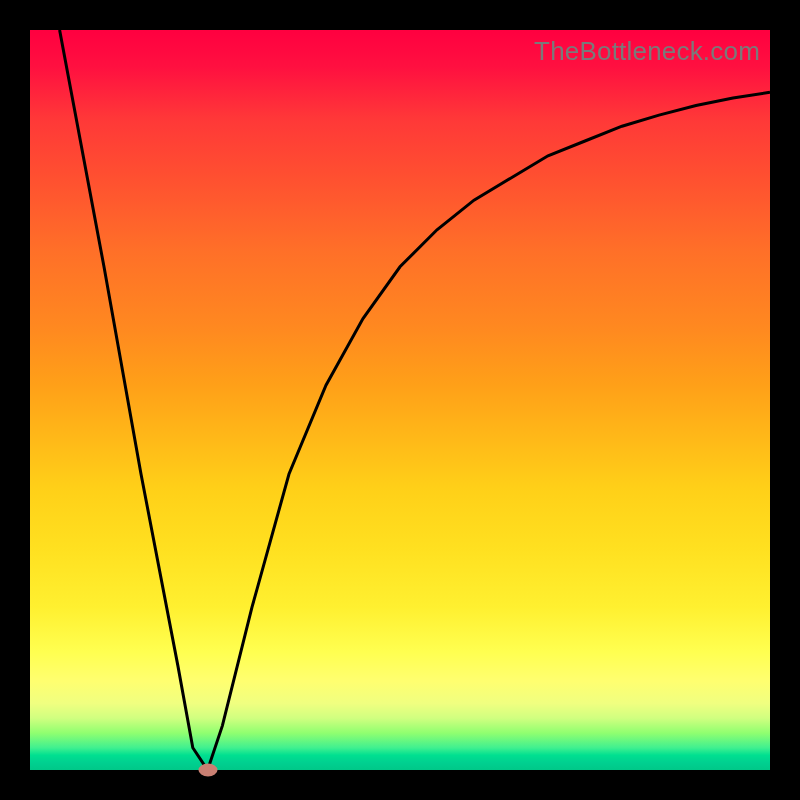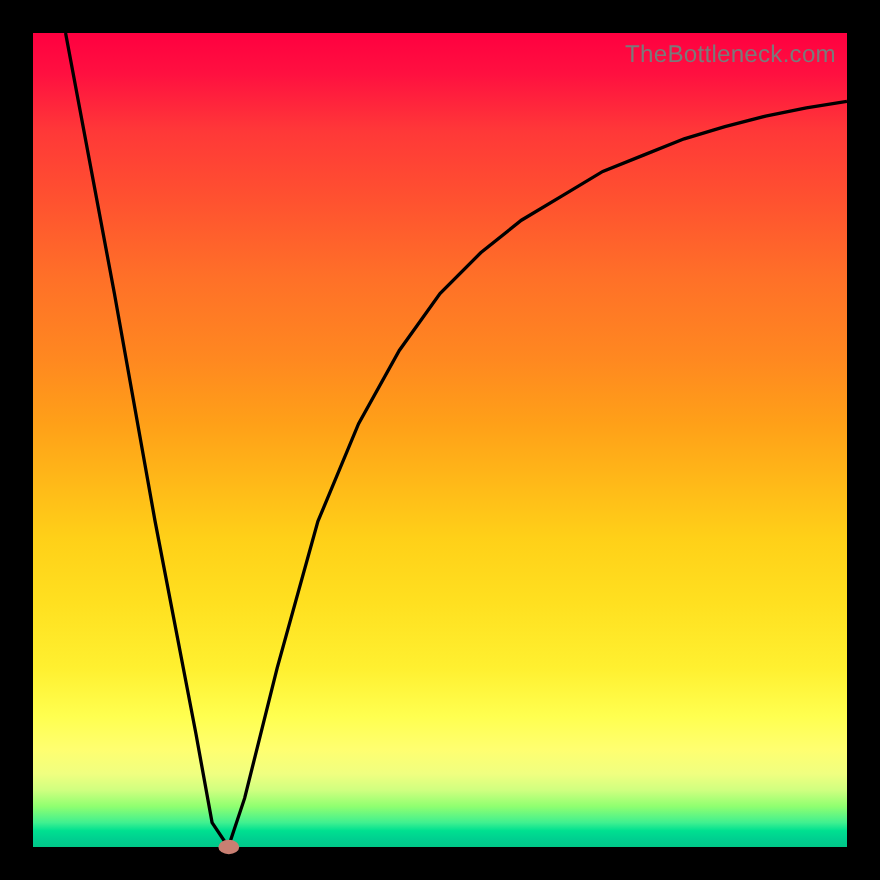--- a/index.html
+++ b/index.html
@@ -40,21 +40,21 @@
       #00e090 98%,
       #00d090 99%,
       #00c888 100%
     );
   }
   .watermark {
     position: absolute;
     top: 6px;
     right: 10px;
     font-family: Arial, Helvetica, sans-serif;
-    font-size: 22px;
+    font-size: 26px;
     color: #7a7a7a;
     font-weight: normal;
     letter-spacing: 0.2px;
   }
   .curve-svg {
     position: absolute;
     left: 0;
     top: 0;
     width: 740px;
     height: 740px;

